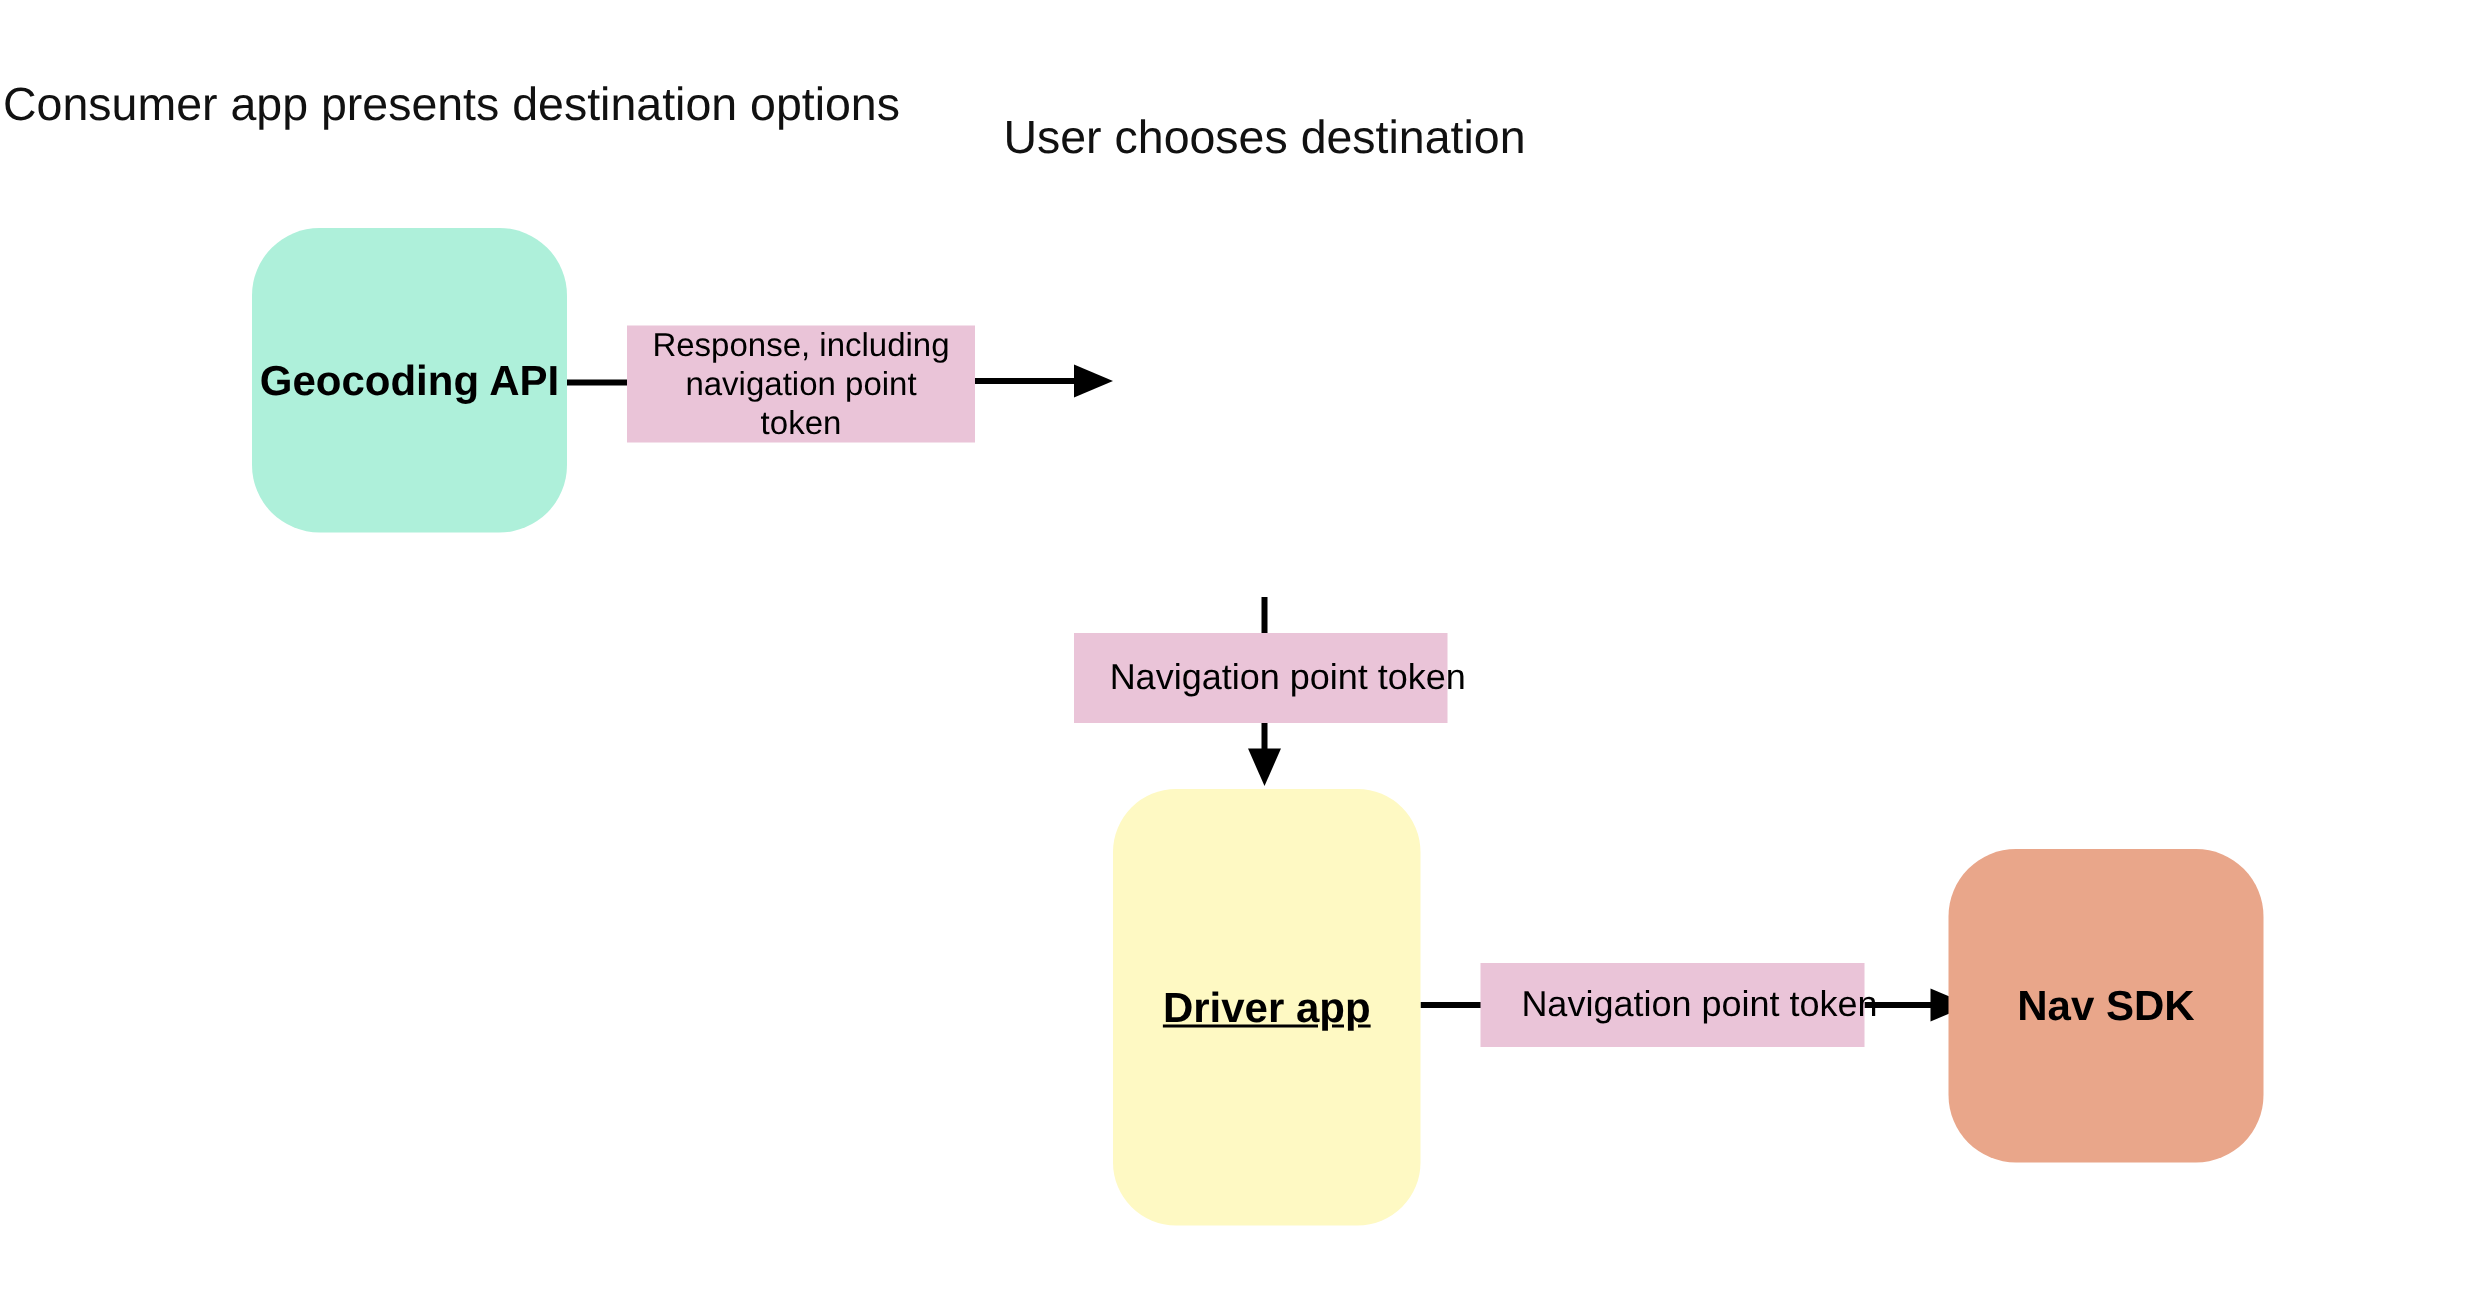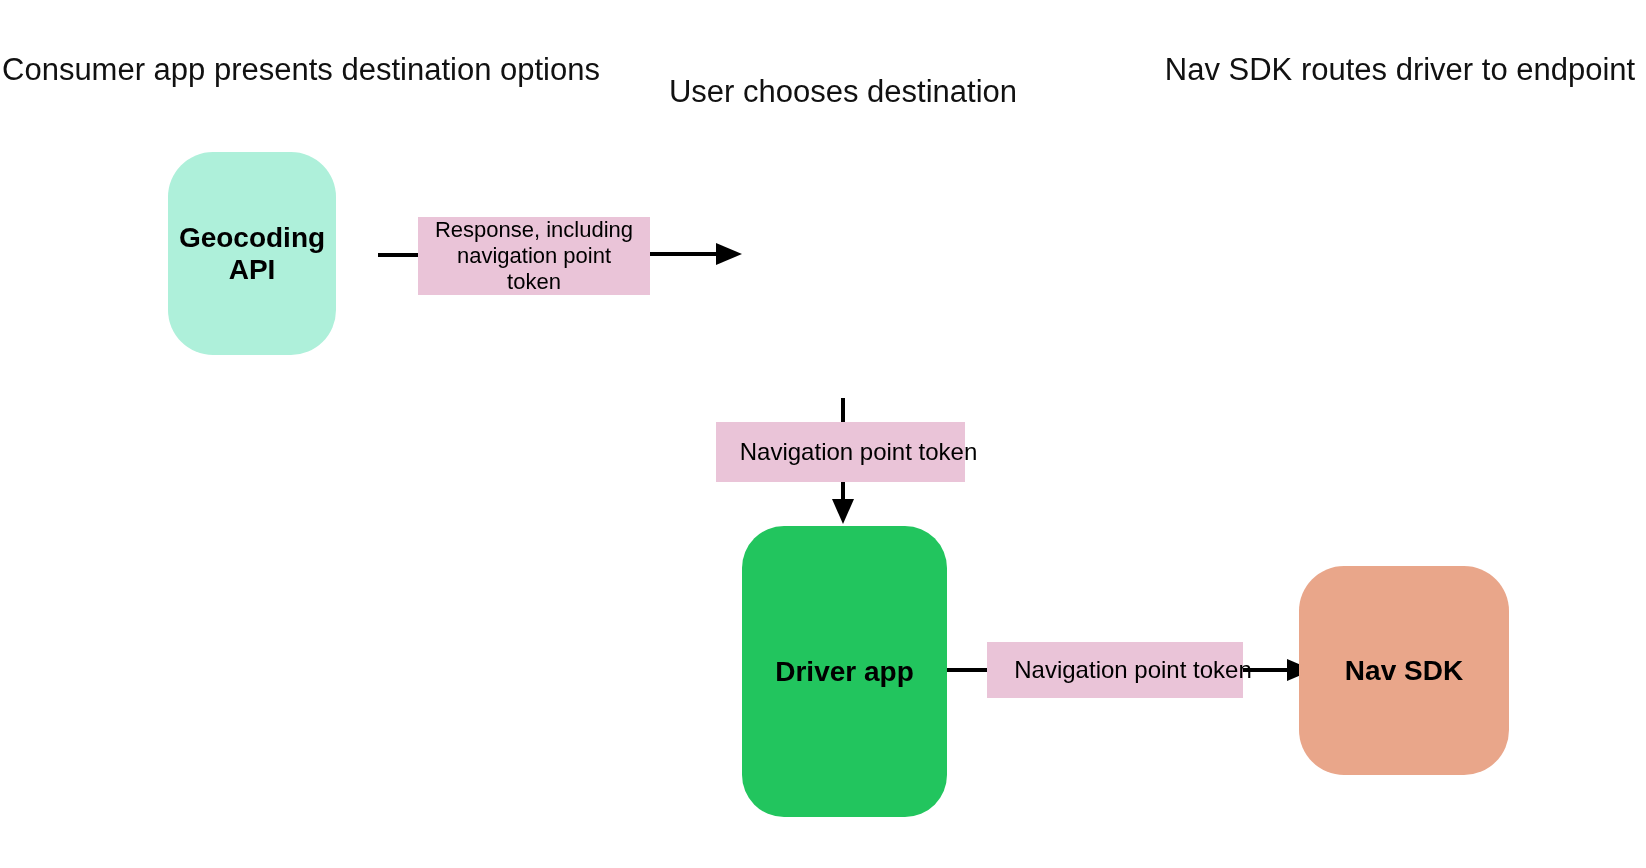--- a/index.html
+++ b/index.html
@@ -46,21 +46,21 @@
   .node {
     position: absolute;
     display: flex;
     align-items: center;
     justify-content: center;
     text-align: center;
     font-weight: 700;
     font-size: 28px;
     color: #000000;
   }
-  #node-geocoding { left: 168px; top: 152px; width: 168px; height: 203px; border-radius: 45px; }
+  #node-geocoding { left: 168px; top: 152px; width: 210px; height: 203px; border-radius: 45px; }
   #node-consumer  { left: 742px; top: 112px; width: 205px; height: 286px; border-radius: 42px; }
   #node-driver    { left: 742px; top: 526px; width: 205px; height: 291px; border-radius: 42px; }
   #node-navsdk    { left: 1299px; top: 566px; width: 210px; height: 209px; border-radius: 45px; }
   .edge-label {
     position: absolute;
     display: flex;
     align-items: center;
     justify-content: center;
     text-align: center;
     font-weight: 400;
@@ -99,28 +99,27 @@
     <polygon points="832,499 854,499 843,524" fill="#000000"></polygon>
 
     <line x1="947" y1="670" x2="988" y2="670"></line>
 
     <line x1="1243" y1="670" x2="1289" y2="670"></line>
     <polygon points="1287,659 1287,681 1313,670" fill="#000000"></polygon>
   </svg>
 
   <div class="col-header" id="header-1">Consumer app presents destination options</div>
   <div class="col-header" id="header-2">User chooses destination</div>
-  <div class="col-header" id="header-3">Nav SDK routes driver to endpoint</div>
 
   <div class="node" id="node-geocoding" style="background-color: rgb(174, 240, 218);">
     <span>Geocoding API</span>
   </div>
 
 
-  <div class="node" id="node-driver" style="background-color: #22c55e;">
+  <div class="node" id="node-driver" style="background-color: #fef9c3; text-decoration: underline;">
     <span>Driver app</span>
   </div>
 
   <div class="node" id="node-navsdk" style="background-color: rgb(233, 166, 138);">
     <span>Nav SDK</span>
   </div>
 
   <div class="edge-label" id="edge-label-1" style="background-color: rgb(234, 196, 216);">
     <span>Response, including navigation point token</span>
   </div>

